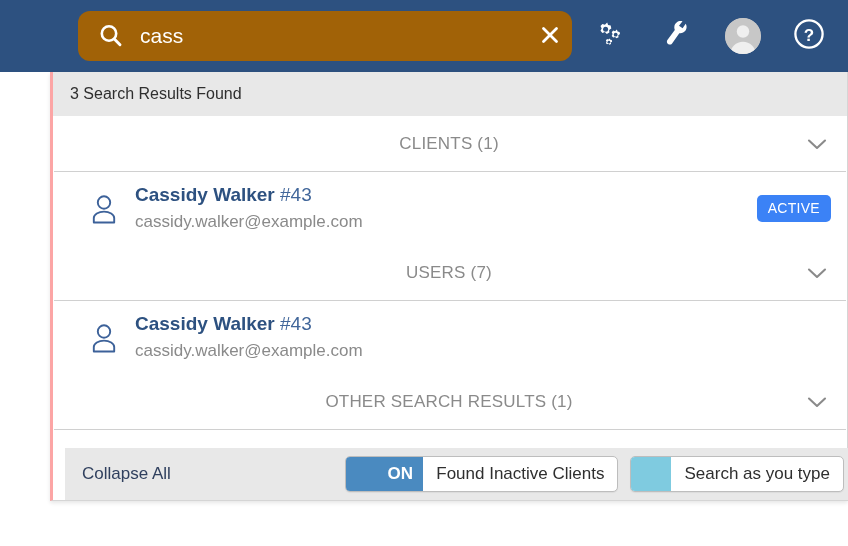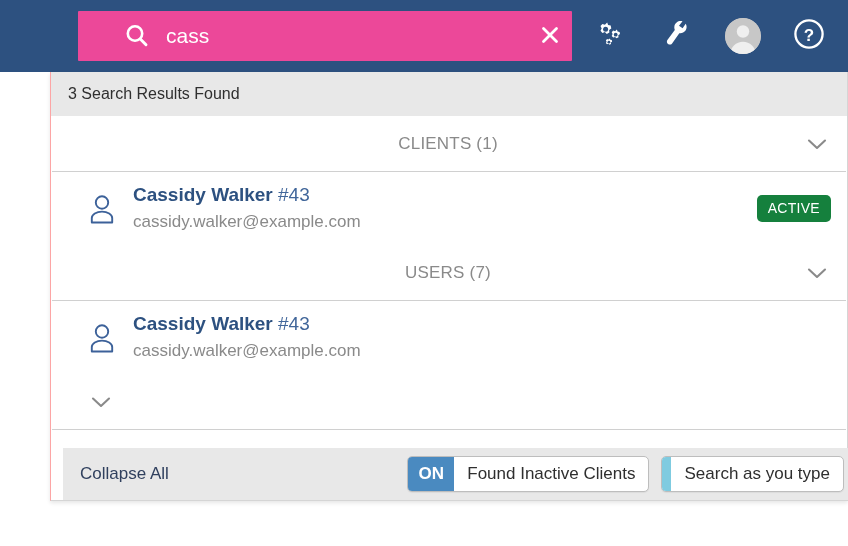--- a/index.html
+++ b/index.html
@@ -22,26 +22,25 @@
     height: 72px;
     background: #2d5180;
     box-sizing: border-box;
   }
   .searchbox {
     position: absolute;
     left: 78px;
     top: 11px;
     width: 494px;
     height: 50px;
-    background: #ec4899;
-    border-radius: 1px;
-    display: flex;
-    align-items: center;
-    box-sizing: border-box;
-    padding-left: 26px;
+    background: #a16207;
+    border-radius: 12px;
+    display: flex;
+    align-items: center;
+    box-sizing: border-box;
   }
   .search-icon {
     width: 30px;
     height: 30px;
     margin-left: 18px;
     flex: none;
     display: flex;
     align-items: center;
     justify-content: center;
   }
@@ -97,21 +96,21 @@
   }
 
   
   .panel {
     position: absolute;
     left: 50px;
     top: 72px;
     width: 798px;
     height: 429px;
     background: #ffffff;
-    border-left: 1px solid #fca5a5;
+    border-left: 3px solid #fca5a5;
     border-right: 1px solid #d5d5d5;
     border-bottom: 1px solid #d5d5d5;
     box-sizing: border-box;
     box-shadow: 0 2px 4px rgba(0,0,0,0.10);
   }
 
   .results-count {
     height: 44px;
     background: #e8e8e8;
     display: flex;
@@ -173,21 +172,21 @@
     color: #41669a;
   }
   .result-sub {
     font-size: 17px;
     color: #8a8a8a;
     line-height: 24px;
     margin-top: 3px;
   }
   .badge {
     flex: none;
-    background: #15803d;
+    background: #3b82f6;
     color: #ffffff;
     font-size: 14px;
     border-radius: 5px;
     padding: 6px 11px 7px;
     letter-spacing: 0.3px;
     line-height: 1;
   }
 
   .other-row {
     padding: 13px 16px 13px 36px;
@@ -241,20 +240,21 @@
   .toggle-knob {
     background: #4a8ac0;
     color: #ffffff;
     font-size: 17px;
     font-weight: bold;
     display: flex;
     align-items: center;
     justify-content: center;
     width: 46px;
     flex: none;
+    padding-left: 31px;
   }
   .toggle.off .toggle-knob {
     background: #7fcbe0;
     width: 9px;
     font-size: 0;
   }
   .toggle-label {
     display: flex;
     align-items: center;
     padding: 0 13px;
@@ -384,20 +384,21 @@
     <span class="result-text">
       <span class="result-name">
         <span>Cassidy Walker</span>
         <span class="num">#43</span>
       </span>
       <span class="result-sub" style="display:block;">cassidy.walker@example.com</span>
     </span>
   </div>
 
   <div class="group-header">
+    <span class="group-title">OTHER SEARCH RESULTS (1)</span>
     <span class="chev">
       <svg width="22" height="14" viewBox="0 0 22 14" aria-hidden="true">
         <polyline points="3,3.5 11,11 19,3.5" fill="none" stroke="#8a8a8a" stroke-width="2.1" stroke-linecap="round" stroke-linejoin="round"></polyline>
       </svg>
     </span>
   </div>
 
   <div class="other-row">
     <span class="other-title">Custom Website - example.com</span>
     <span class="other-suffix">Project #1</span>

